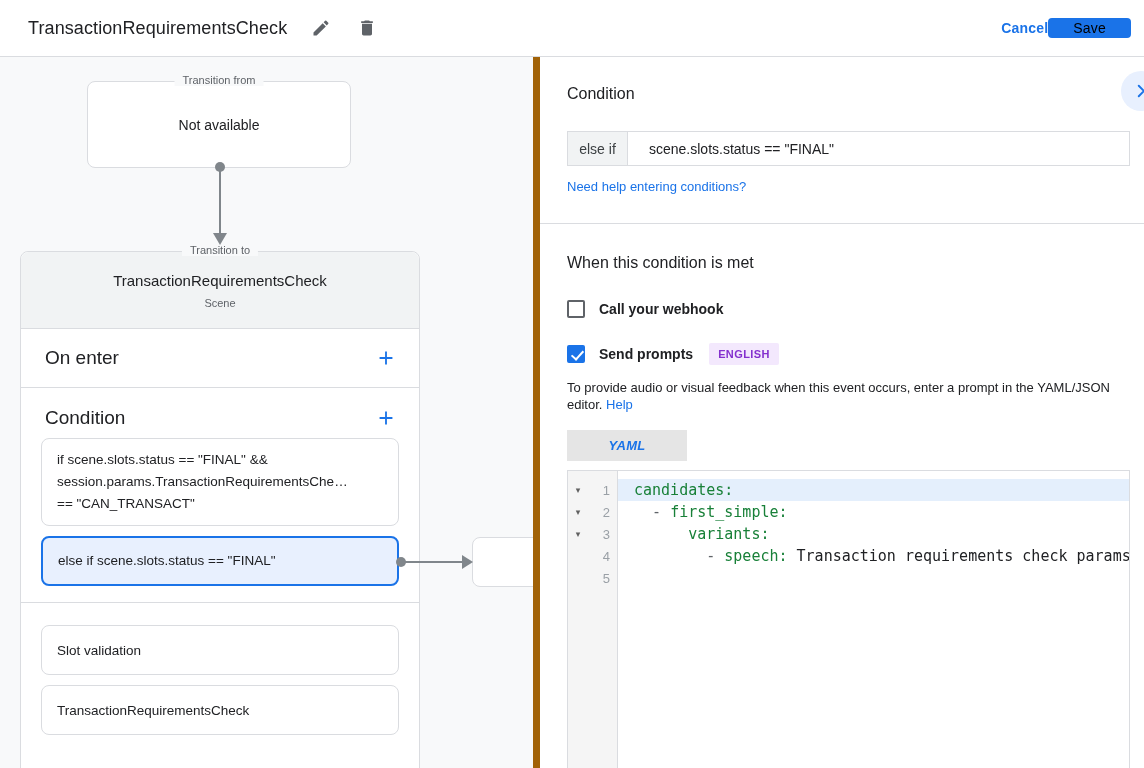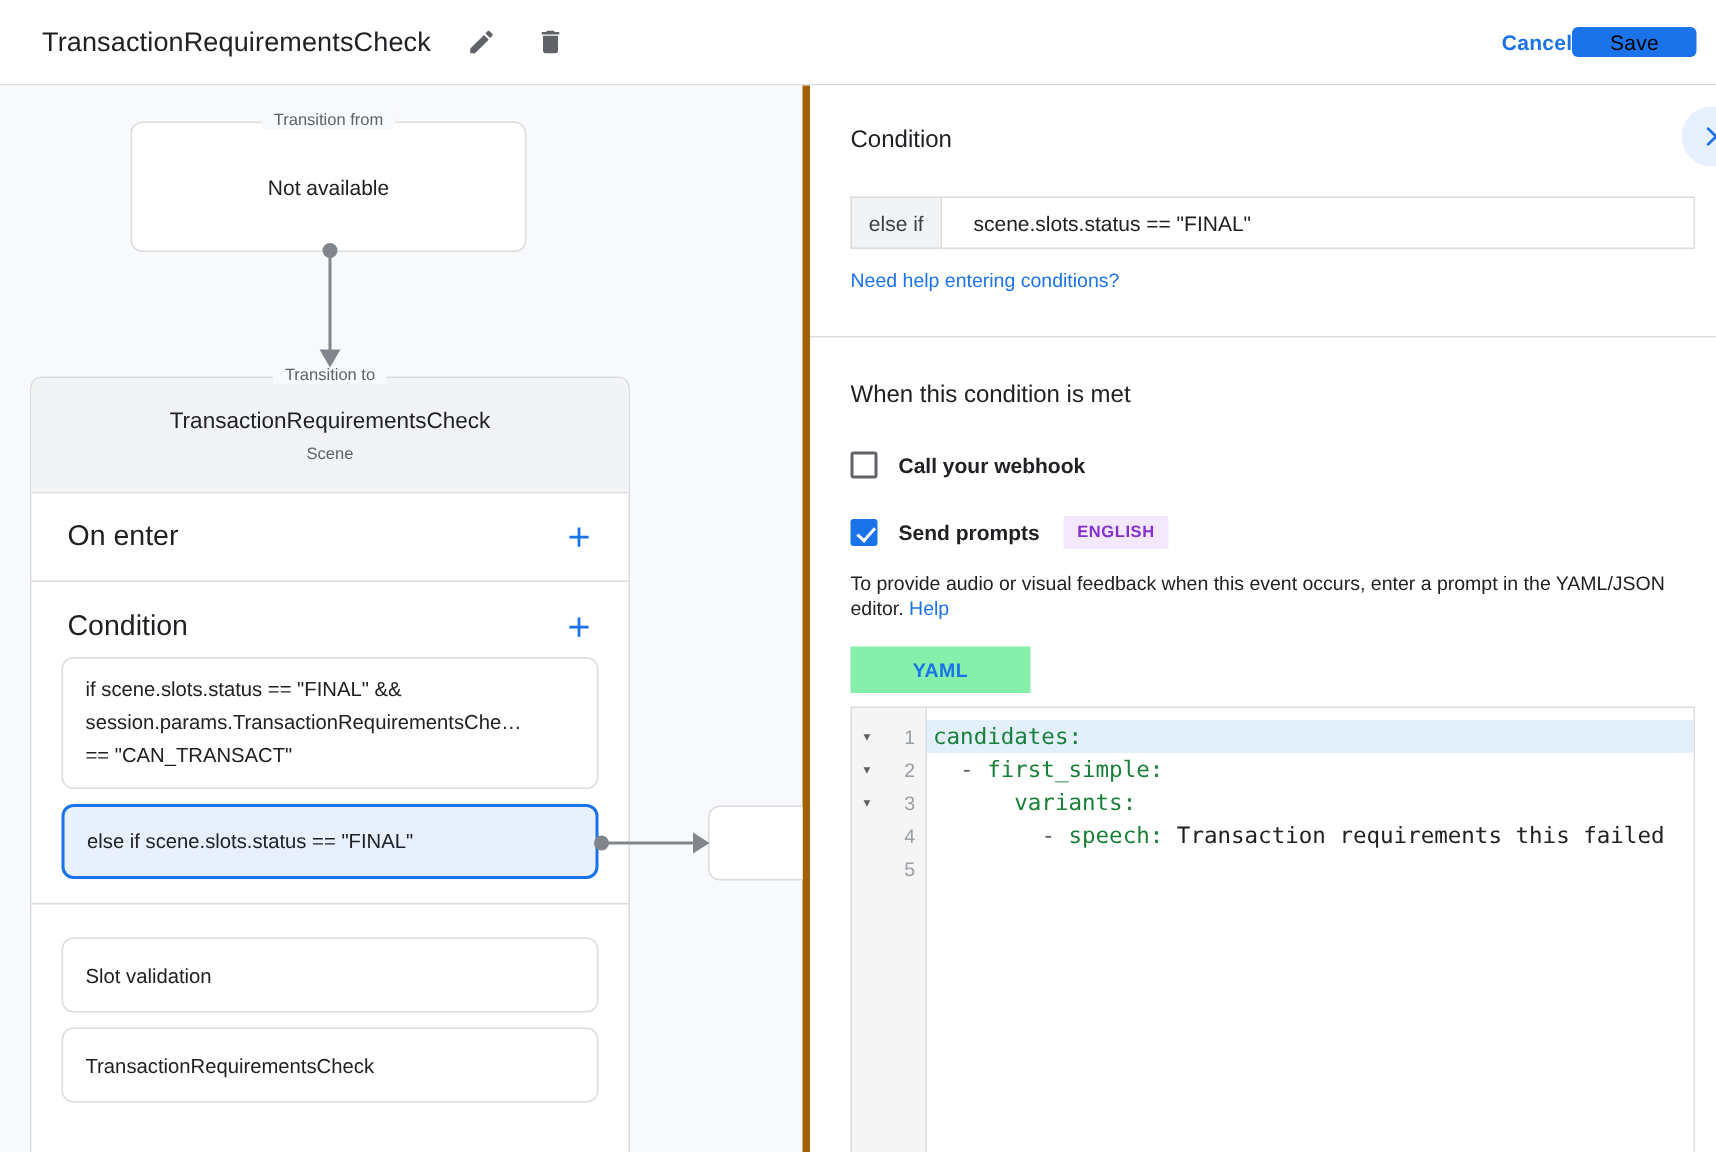--- a/index.html
+++ b/index.html
@@ -17,21 +17,21 @@
   .topbar .spacer { flex:1; }
   .btn-cancel { border:none; background:none; color:#1a73e8; font-family:"Liberation Sans",sans-serif;
                 font-size:14px; font-weight:700; cursor:pointer; letter-spacing:.2px; }
   .btn-save { background:#1a73e8; color:#000000; border:none; border-radius:4px; height:20px;
               padding:0 25px; font-family:"Liberation Sans",sans-serif; font-size:14px; font-weight:400;
               cursor:pointer; letter-spacing:.2px; }
 
   
   .main { display:flex; height:711px; }
   .left-panel { position:relative; width:540px; height:711px; background:#f8f9fa;
-                overflow:hidden; flex:none; border-right:5px solid #a16207; }
+                overflow:hidden; flex:none; border-right:7px solid #a16207; }
   .right-panel { position:relative; flex:1; background:#fff; padding:0 0 0 27px; }
 
   
   .node-box { position:absolute; background:#fff; border:1px solid #dadce0; border-radius:8px; }
   .legend { position:absolute; top:-8px; left:50%; transform:translateX(-50%); background:#f8f9fa;
             padding:0 8px; font-size:11px; color:#5f6368; white-space:nowrap; }
   .from-box { left:87px; top:24px; width:264px; height:87px; display:flex;
               align-items:center; justify-content:center; }
   .from-box .value { font-size:14px; color:#202124; }
   .connectors { position:absolute; left:0; top:0; width:540px; height:711px;
@@ -83,32 +83,32 @@
   .checkbox.checked::after { content:""; position:absolute; left:5px; top:1px; width:5px; height:10px;
               border:solid #fff; border-width:0 2px 2px 0; transform:rotate(42deg); }
   .check-label { margin-left:14px; font-size:14px; font-weight:700; color:#202124; }
   .lang-badge { margin-left:16px; background:#f3e8fd; color:#8430ce; font-size:11px;
                 font-weight:700; letter-spacing:.4px; padding:5px 9px; border-radius:2px; }
   .hint-text { margin-top:15px; font-size:13px; line-height:17px; color:#202124; max-width:578px; }
   .hint-text a { color:#1a73e8; text-decoration:none; cursor:pointer; }
   .tabs { display:flex; margin-top:17px; }
   .tab { width:120px; height:31px; display:flex; align-items:center; justify-content:center;
          font-size:13px; font-weight:700; letter-spacing:.3px; color:#5f6368; cursor:pointer; }
-  .tab.active { color:#1a73e8; background:#86efac; }
+  .tab.active { color:#1a73e8; background:#e5e5e5;font-style:italic; }
 
   .editor { display:flex; margin-top:9px; width:563px; height:300px;
             border:1px solid #dadce0; background:#fff; }
   .gutter { width:50px; background:#f5f5f5; border-right:1px solid #dadce0; flex:none; padding-top:8px; }
   .g-row { height:22px; display:flex; align-items:center; }
   .g-row .fold { width:20px; text-align:center; font-size:9px; color:#616161; }
   .g-row .lnum { flex:1; text-align:right; padding-right:7px; font-size:13px; color:#9aa0a6;
                  font-family:"Liberation Sans",sans-serif; }
   .code-area { flex:1; padding-top:8px; overflow:hidden; }
   .c-row { height:22px; line-height:22px; white-space:pre; font-family:"DejaVu Sans Mono",monospace;
-           font-size:15px; padding-left:4px; }
+           font-size:15px; padding-left:16px; }
   .c-row.hl { background:#e4effc; }
   .tok-key { color:#188038; }
   .tok-dash { color:#5f6368; }
   .tok-plain { color:#202124; }
 </style>
 </head>
 <body>
 
 <div class="app">
 
@@ -244,19 +244,19 @@
             </div>
             <div class="g-row">
               <span class="fold"></span>
               <span class="lnum">5</span>
             </div>
           </div>
         <div class="code-area">
             <div class="c-row hl"><span class="tok-key">candidates:</span></div>
             <div class="c-row"><span class="tok-plain">  </span><span class="tok-dash">- </span><span class="tok-key">first_simple:</span></div>
             <div class="c-row"><span class="tok-plain">      </span><span class="tok-key">variants:</span></div>
-            <div class="c-row"><span class="tok-plain">        </span><span class="tok-dash">- </span><span class="tok-key">speech:</span><span class="tok-plain"> Transaction requirements this failed</span></div>
+            <div class="c-row"><span class="tok-plain">        </span><span class="tok-dash">- </span><span class="tok-key">speech:</span><span class="tok-plain"> Transaction requirements check params</span></div>
             <div class="c-row"></div>
           </div>
       </div>
     </div>
   </div>
 </div>
 
 </body></html>

